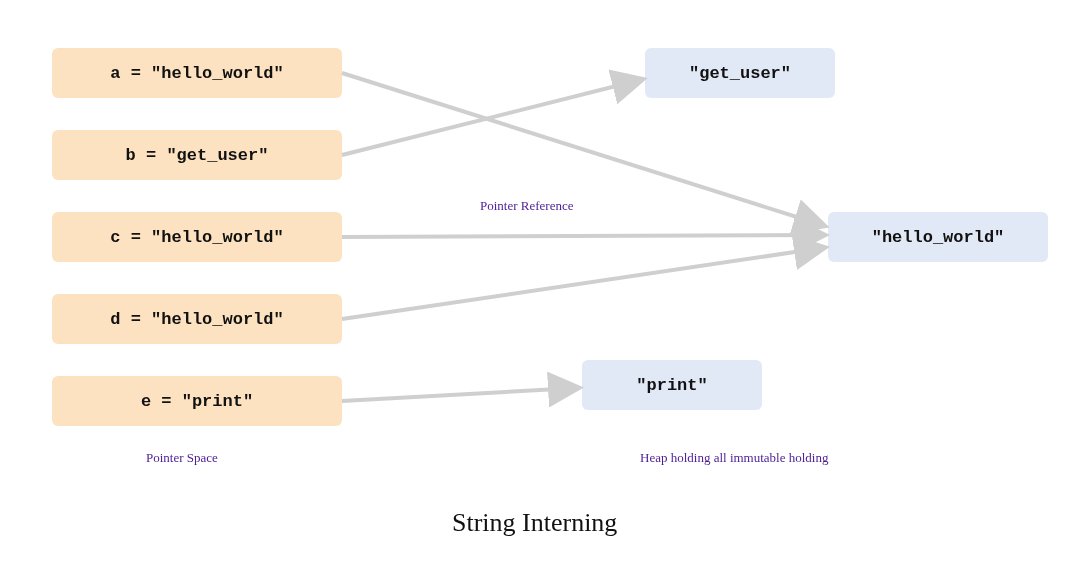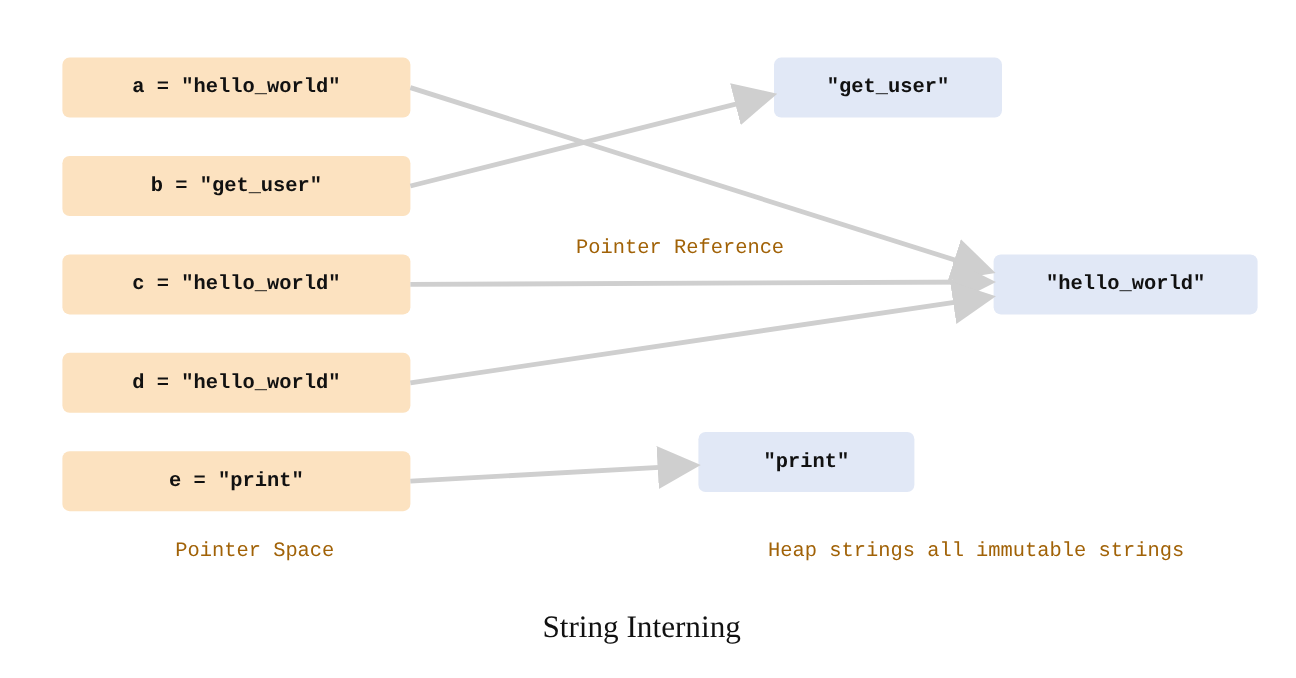--- a/index.html
+++ b/index.html
@@ -26,23 +26,23 @@
   .var-box {
     background: #fce2c0;
     width: 290px;
     height: 50px;
   }
   .heap-box {
     background: #e1e8f6;
   }
   .label {
     position: absolute;
-    font-family: Liberation Mono, monospace;
-    font-size: 17px;
-    color: #a16207;
+    font-family: Liberation Serif, serif;
+    font-size: 13px;
+    color: #4c1d95;
   }
   .caption {
     position: absolute;
     font-family: Georgia, 'Times New Roman', serif;
     font-size: 26px;
     color: #111;
   }
   svg.arrows {
     position: absolute;
     left: 0; top: 0;
@@ -73,21 +73,21 @@
   <span>"get_user"</span>
 </div>
 <div class="box heap-box" style="left:828px; top:212px; width:220px; height:50px;">
   <span>"hello_world"</span>
 </div>
 <div class="box heap-box" style="left:582px; top:360px; width:180px; height:50px;">
   <span>"print"</span>
 </div>
 
 <div class="label" style="left:146px; top:450px;">Pointer Space</div>
-<div class="label" style="left:640px; top:450px;">Heap strings all immutable strings</div>
+<div class="label" style="left:640px; top:450px;">Heap holding all immutable holding</div>
 <div class="label" style="left:480px; top:198px;">Pointer Reference</div>
 <div class="caption" style="left:452px; top:508px;">String Interning</div>
 
 <svg class="arrows">
   <defs>
     <marker id="arrowhead" markerWidth="9" markerHeight="9" refX="7" refY="4.5" orient="auto">
       <polygon points="0 0, 9 4.5, 0 9" fill="#cfcfcf"></polygon>
     </marker>
   </defs>
 

